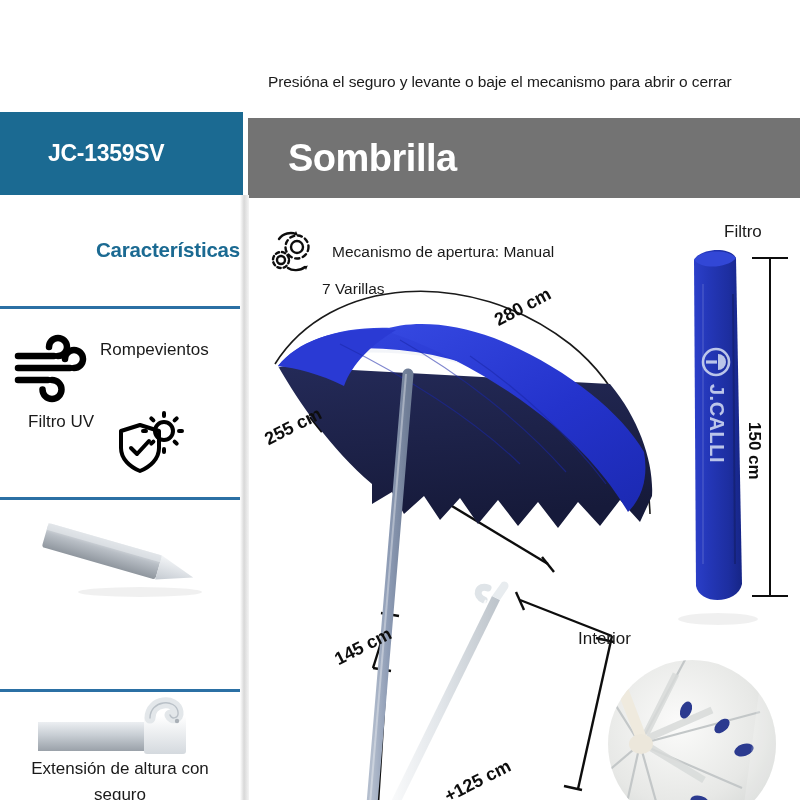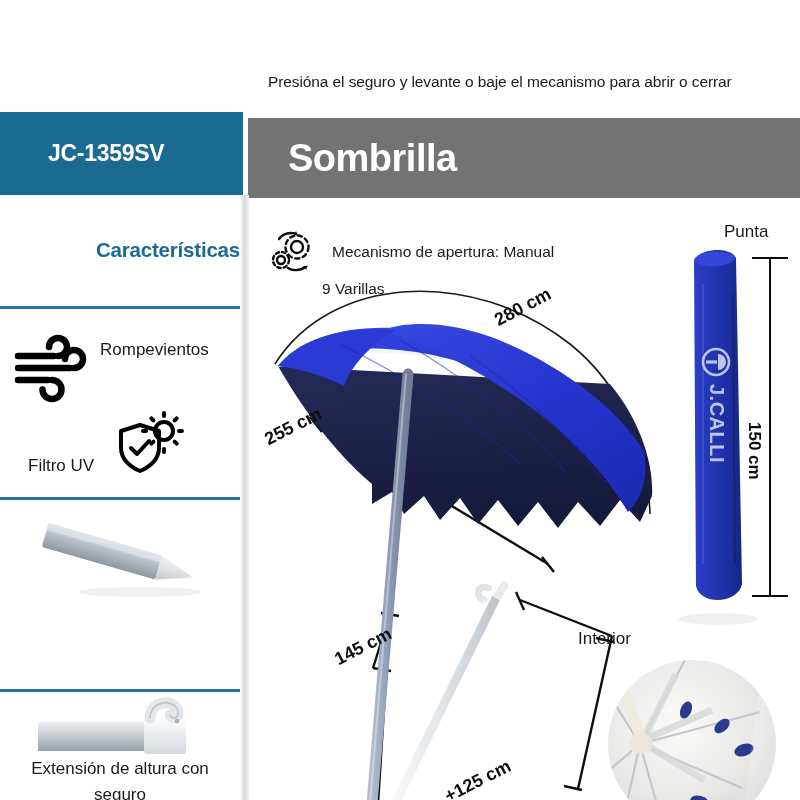--- a/index.html
+++ b/index.html
@@ -115,21 +115,21 @@
     gap: 12px;
   }
   .feat-wind .lbl { font-size: 17px; color: #1a1a1a; }
 
   
   .feat-uv {
     position: absolute;
     left: 28px;
     top: 368px;
     display: flex;
-    align-items: flex-end;
+    align-items: flex-start;
     gap: 20px;
   }
   .feat-uv .lbl { font-size: 17px; color: #1a1a1a; }
 
   
   .spike-wrap {
     position: absolute;
     left: 0; top: 468px;
     width: 240px;
     height: 90px;
@@ -475,28 +475,28 @@
           <path d="M13 9 C17 3 25 2 30 4"></path>
           <path d="M30 1 L31.5 4.6 L27.8 5.6 Z" fill="#0d0d0d" stroke="none"></path>
           <path d="M39 37 C34 41 26 41 22 38"></path>
           <path d="M40 40 L38.2 36.4 L41.8 35.4 Z" fill="#0d0d0d" stroke="none"></path>
         </g>
       </svg>
     </span>
     <span class="lbl">Mecanismo de apertura: Manual</span>
   </div>
 
-  <div class="ribs">9 Varillas</div>
+  <div class="ribs">7 Varillas</div>
 
   <div class="lbl-280">280 cm</div>
   <div class="lbl-255">255 cm</div>
   <div class="lbl-145">145 cm</div>
   <div class="lbl-125">+125 cm</div>
 
-  <div class="funda-cap">Punta</div>
+  <div class="funda-cap">Filtro</div>
 
   <div class="art">
     <svg width="800" height="800" viewBox="0 0 800 800">
       <defs>
         <linearGradient id="bagG" x1="0" y1="0" x2="1" y2="0">
           <stop offset="0%" stop-color="#2b3fc9"></stop>
           <stop offset="30%" stop-color="#2437b8"></stop>
           <stop offset="72%" stop-color="#1d2ea0"></stop>
           <stop offset="100%" stop-color="#162586"></stop>
         </linearGradient>

